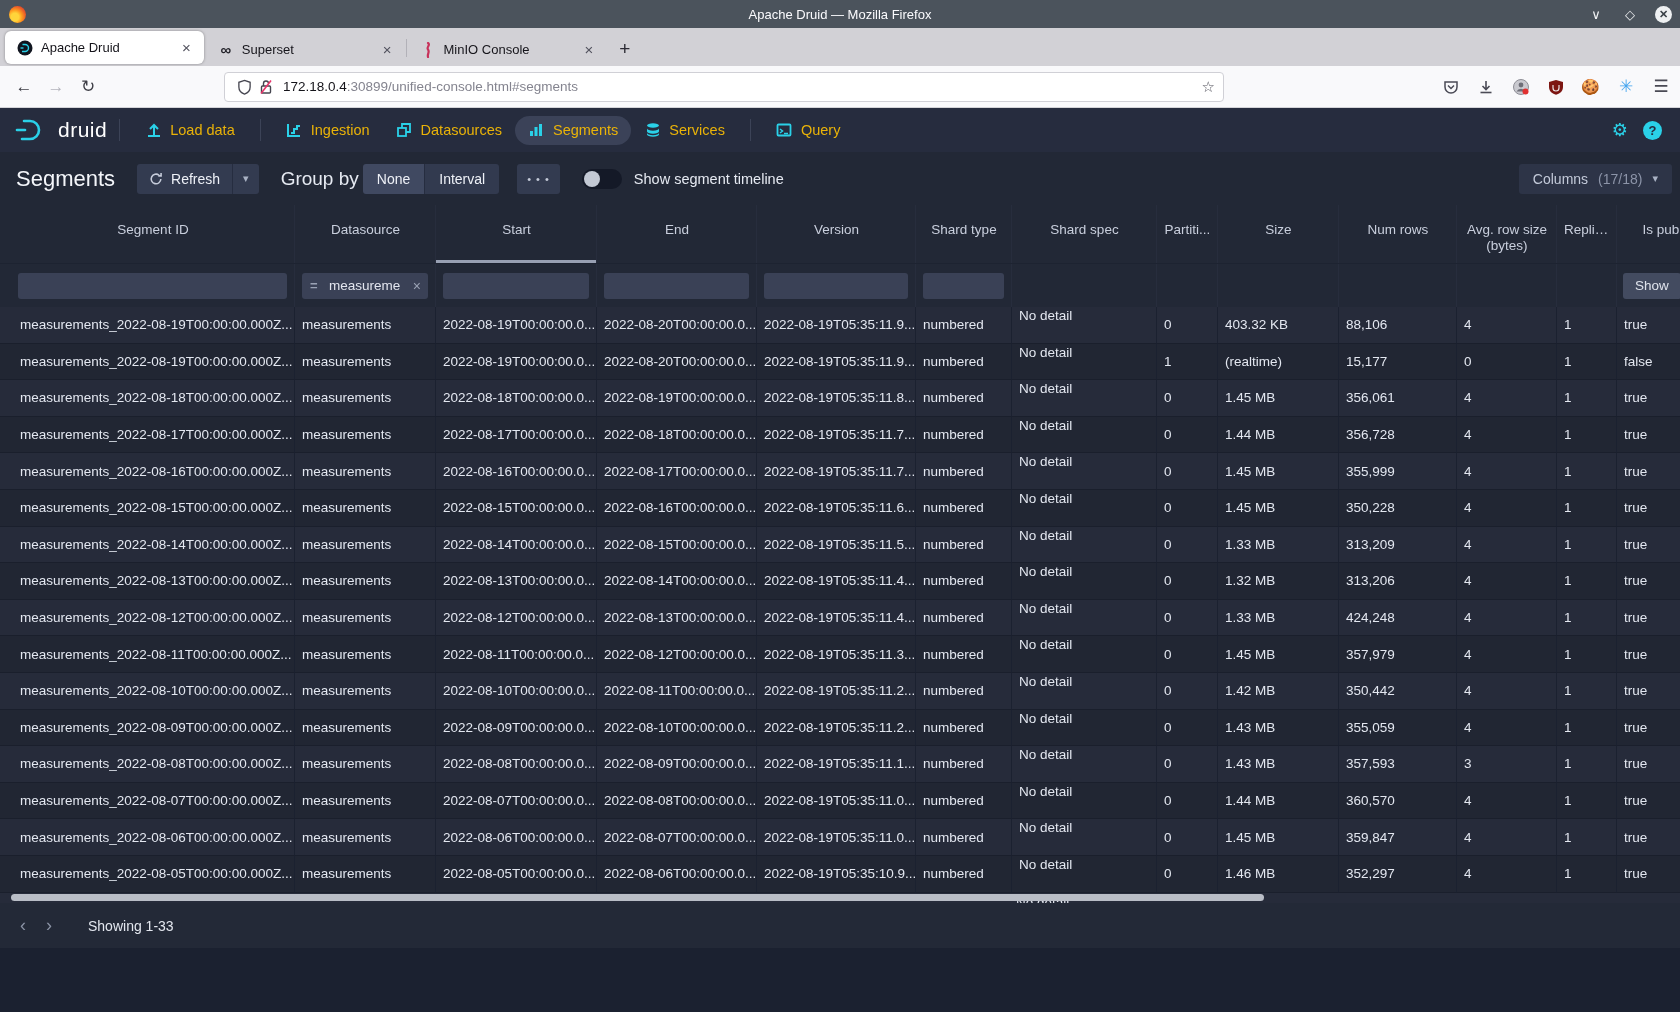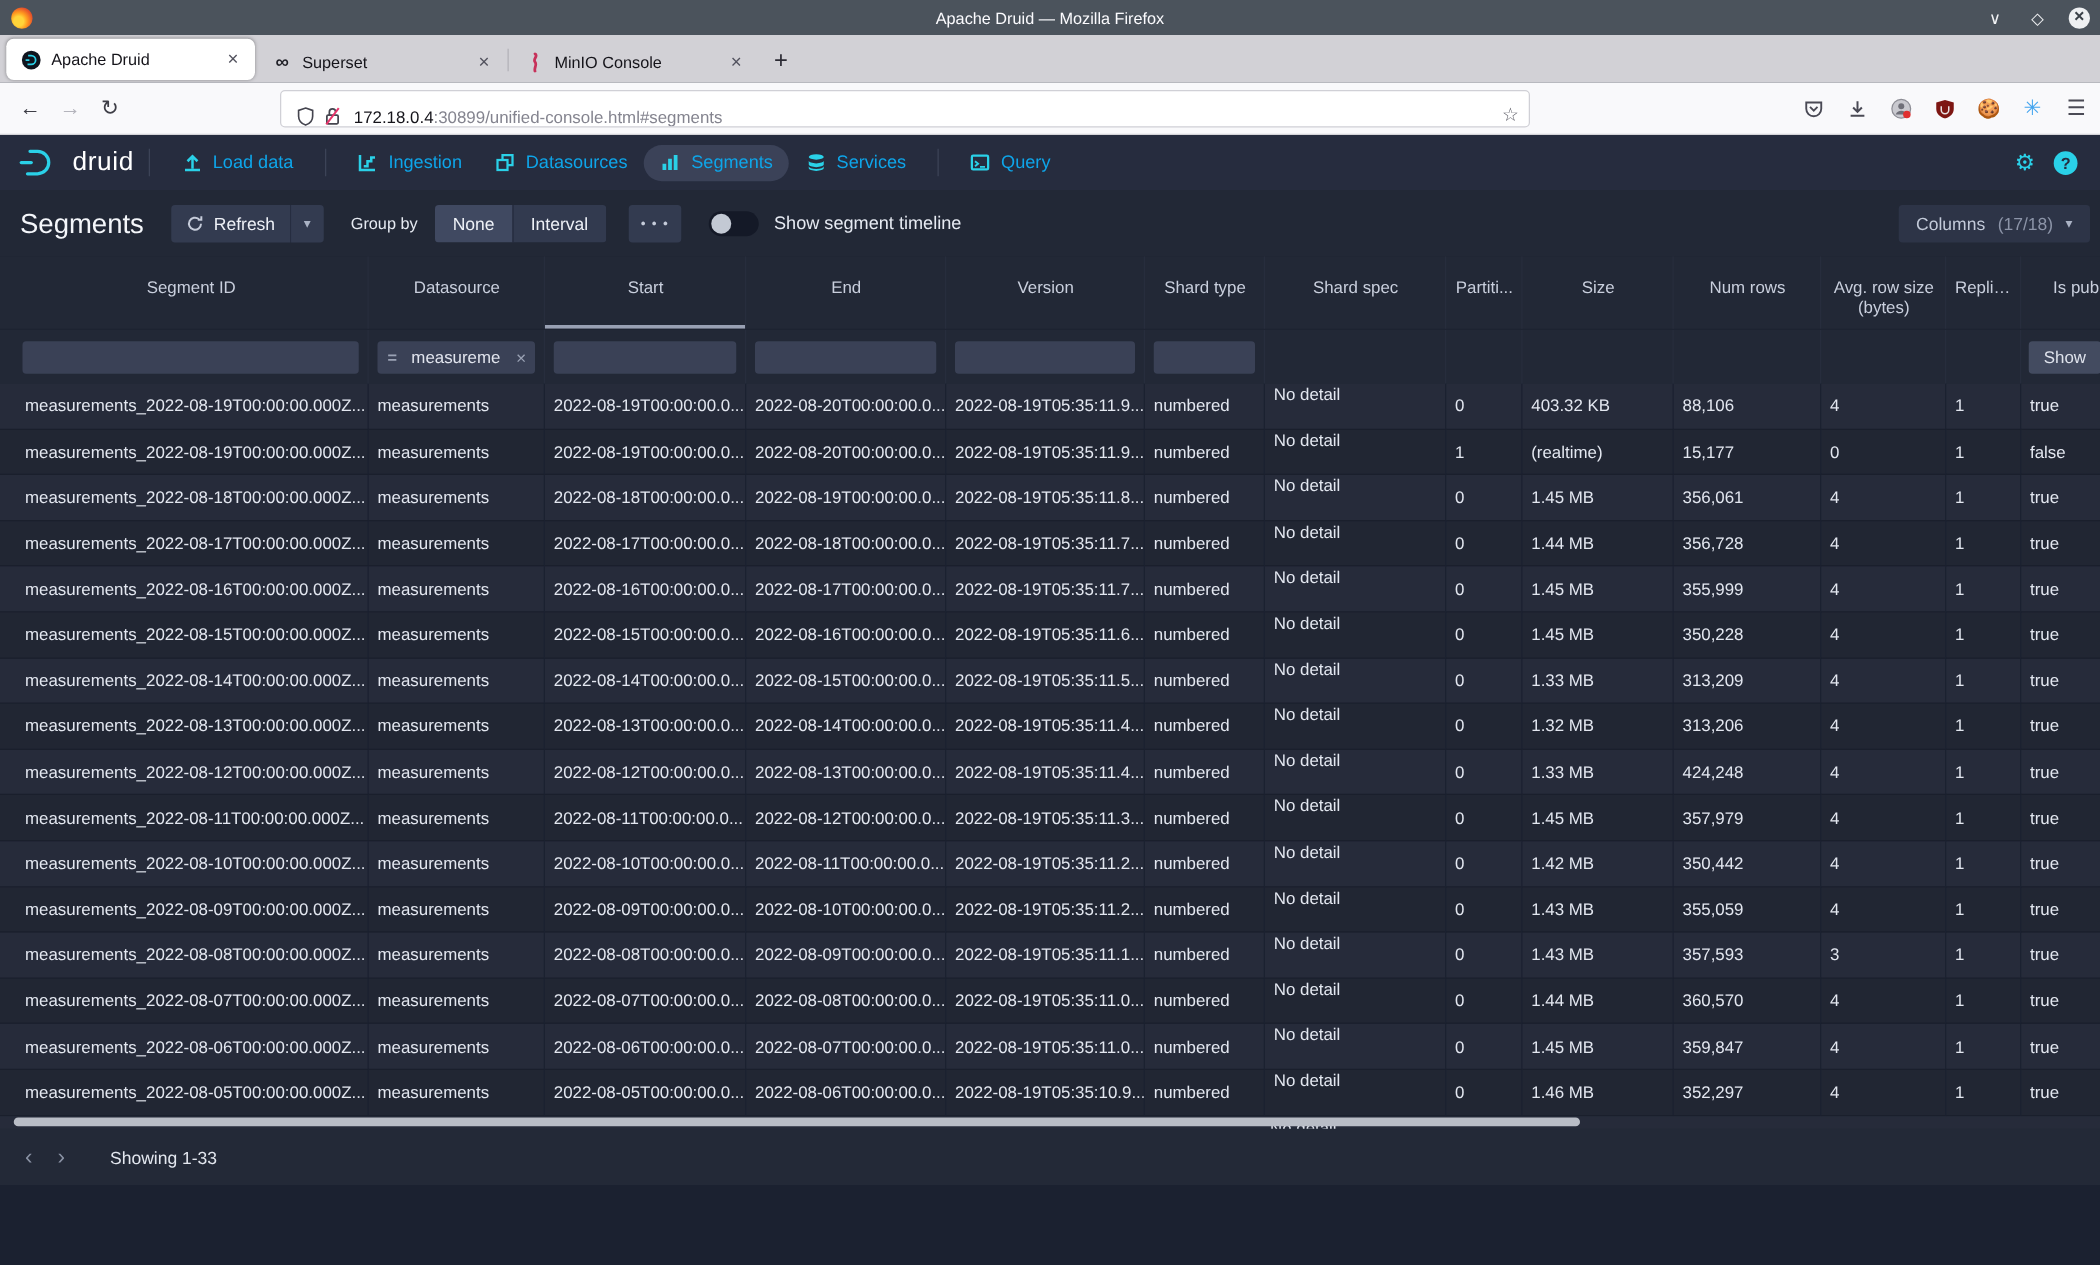--- a/index.html
+++ b/index.html
@@ -27,54 +27,54 @@
   .tab .tab-close { color:#52525e; font-size:15px; padding:0 3px; }
   .tab-sep { width:1px; height:18px; background:#b2b1b8; margin-bottom:9px; }
   .newtab { font-size:19px; color:#2b2a33; padding:0 12px 6px 12px; }
   .tab-ico { width:16px; height:16px; display:inline-flex; align-items:center; justify-content:center; font-size:14px; }
 
   .toolbar { position:absolute; left:0; top:66px; width:1680px; height:42px;
              background:#f9f9fb; border-bottom:1px solid #d4d4d8; display:flex; align-items:center; }
   .nav-ico { font-size:17px; color:#3e3e46; width:32px; text-align:center; }
   .nav-ico.disabled { color:#b4b4bc; }
   .urlbar { width:1000px; height:30px; margin-left:120px; background:#ffffff; border:1px solid #d0d0d6;
-            border-radius:4px; display:flex; align-items:flex-end; padding:0 8px; }
+            border-radius:4px; display:flex; align-items:center; padding:0 8px; }
   .url-ico { width:22px; display:flex; justify-content:center; }
   .url-text { font-size:13.5px; color:#15141a; margin-left:6px; flex:1; white-space:nowrap; overflow:hidden; }
   .url-text .dim { color:#84848f; }
   .url-star { color:#55555f; font-size:15px; }
   .toolbar-right { position:absolute; right:10px; display:flex; align-items:center; gap:17px; }
   .tb-ico { width:18px; height:18px; display:flex; align-items:center; justify-content:center;
             font-size:15px; color:#4a4a55; position:relative; }
 
   
   .druidbar { position:absolute; left:0; top:108px; width:1680px; height:44px; background:#262c3e;
               display:flex; align-items:center; color:#e6eaf2; }
   .brand { display:flex; align-items:center; gap:8px; margin-left:14px; }
   .brand-name { font-size:21px; color:#ffffff; letter-spacing:.5px; }
   .nav-sep { width:1px; height:22px; background:#3c4357; margin:0 12px; }
   .dnav-item { display:flex; align-items:center; gap:8px; padding:6px 13px; border-radius:16px;
-               font-size:14.5px; color:#0ea5e9; white-space:nowrap; }
+               font-size:14.5px; color:#eab308; white-space:nowrap; }
   .dnav-item.active { background:#3b4258; }
   .dnav-ico { width:17px; height:17px; display:flex; align-items:center; justify-content:center; }
   .druid-right { position:absolute; right:18px; display:flex; align-items:center; gap:15px; }
   .gear { color:#2ad1e8; font-size:18px; }
   .help { width:19px; height:19px; border-radius:50%; background:#2ad1e8; color:#262c3e;
           font-size:13px; font-weight:bold; display:flex; align-items:center; justify-content:center; }
 
   
   .pagehead { position:absolute; left:0; top:152px; width:1680px; height:53px; background:#222836;
               display:flex; align-items:center; color:#e6eaf2; }
   .page-title { font-size:22px; color:#f4f6fa; margin:0 22px 0 16px; }
   .btn { background:#333b50; color:#eef1f7; font-size:14px; border-radius:3px; height:30px;
          display:flex; align-items:center; padding:0 12px; }
   .refresh-group { display:flex; }
   .refresh-main { border-radius:3px 0 0 3px; gap:8px; }
   .refresh-caret { border-radius:0 3px 3px 0; border-left:1px solid #262d40; padding:0 10px; color:#aab2c4; }
-  .groupby-label { margin:0 14px 0 22px; font-size:13px; }
+  .groupby-label { margin:0 4px 0 22px; font-size:19px; }
   .seg-group { display:flex; border-radius:3px; overflow:hidden; }
   .seg-btn { height:30px; display:flex; align-items:center; padding:0 14px; font-size:14px; color:#eef1f7; }
   .seg-btn.selected { background:#404961; }
   .seg-btn.unselected { background:#323a4f; border-left:1px solid #262d40; }
   .more-btn { margin-left:18px; padding:0 10px; color:#c6ccda; letter-spacing:1px; font-size:11px; }
   .toggle { margin-left:22px; width:40px; height:20px; border-radius:10px; background:#141927;
             position:relative; }
   .toggle-knob { position:absolute; left:2px; top:2px; width:16px; height:16px; border-radius:50%;
                  background:#c3c9d4; }
   .toggle-label { margin-left:12px; font-size:14.5px; }

